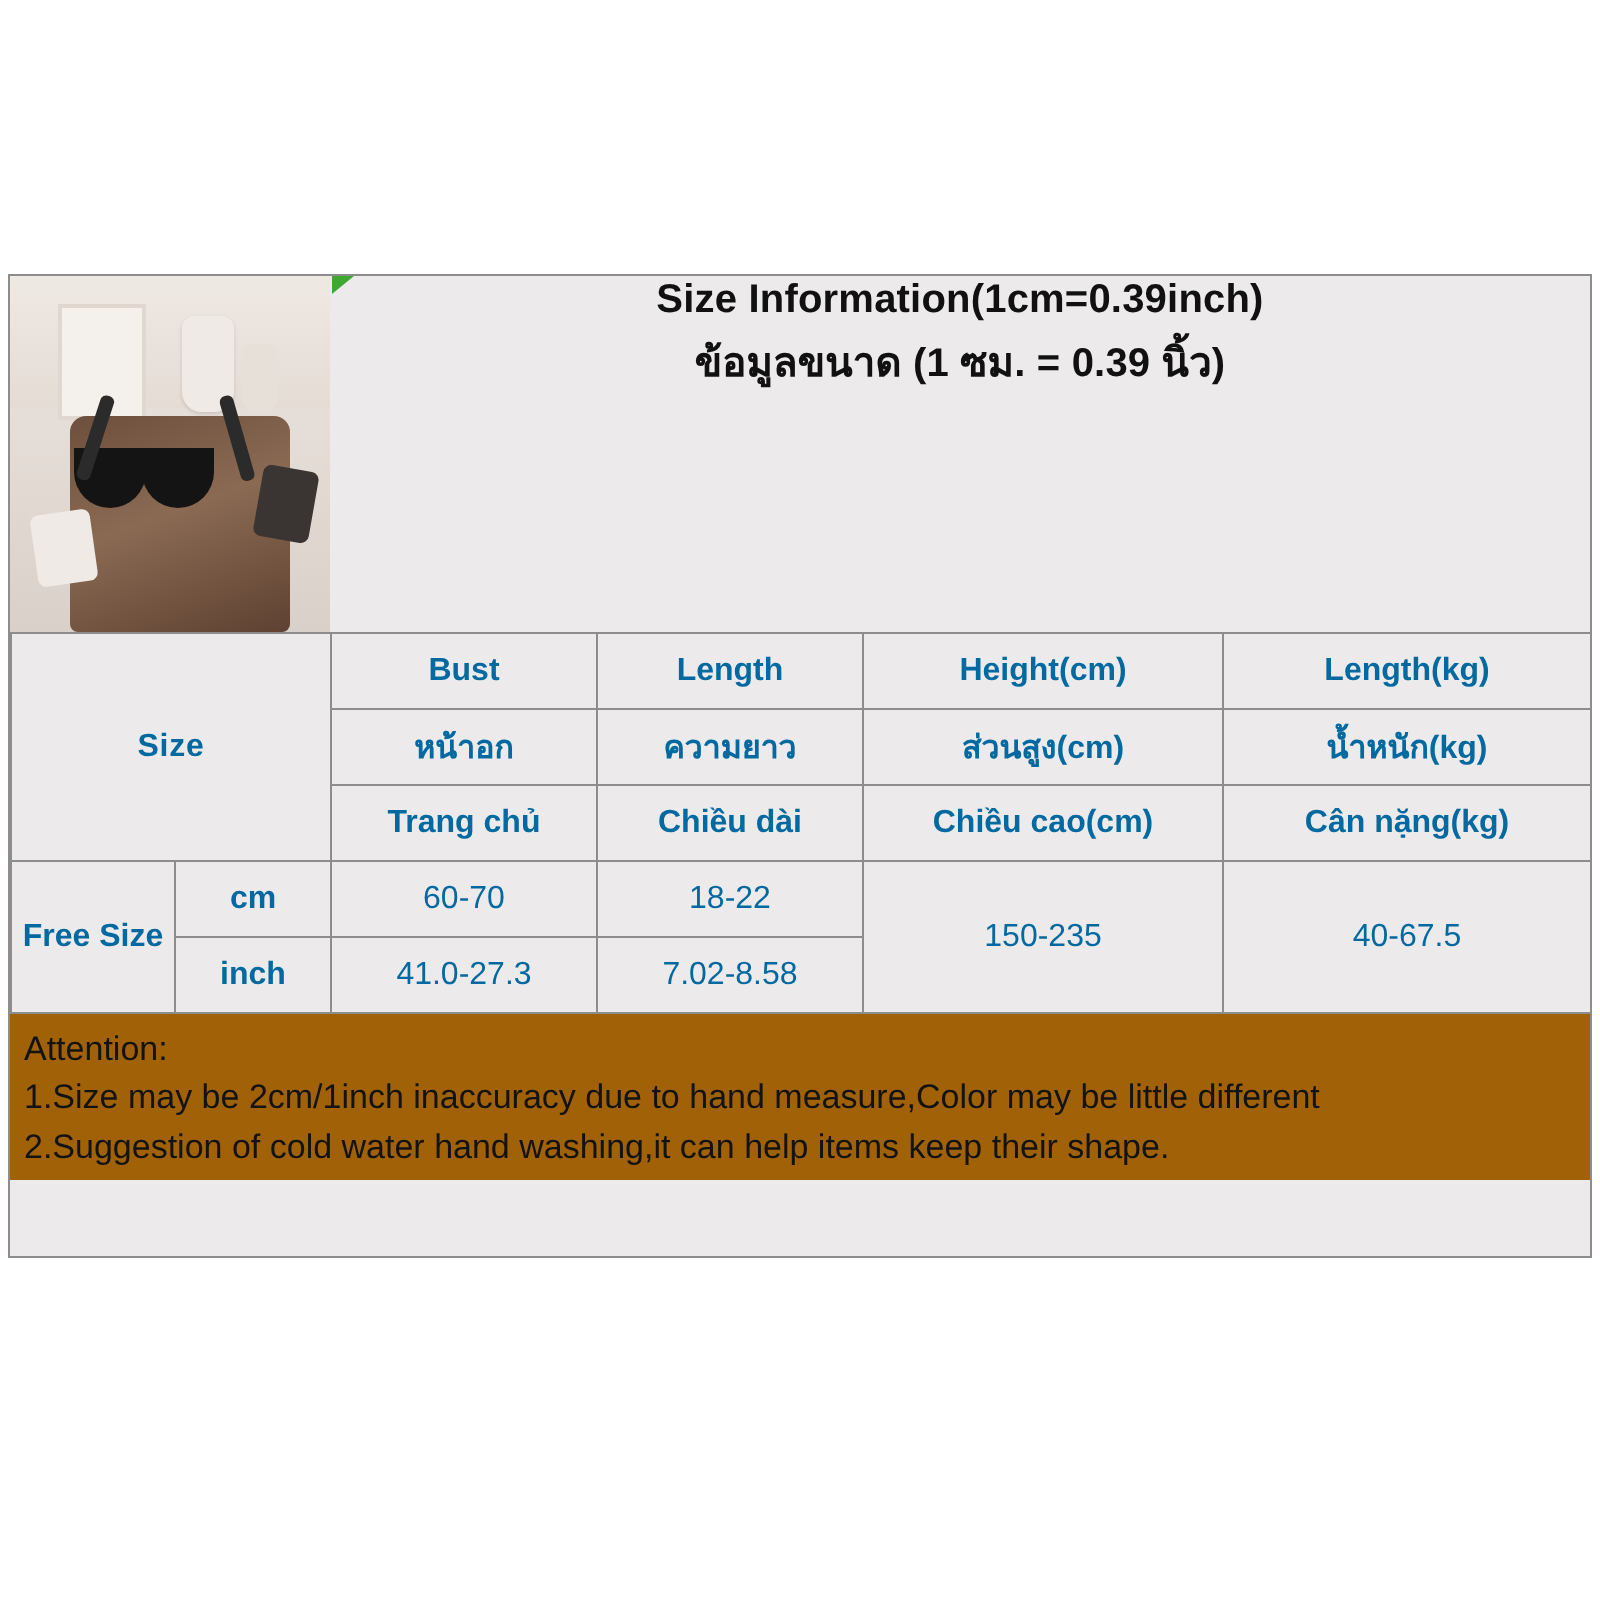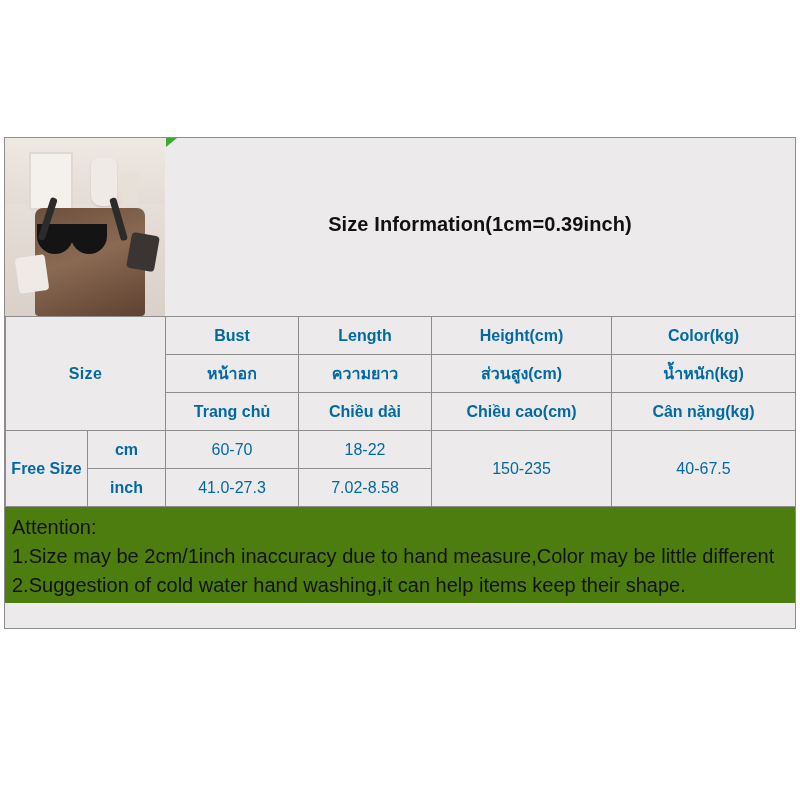--- a/index.html
+++ b/index.html
@@ -31,21 +31,21 @@
     background: #eceaea;
     border: 1px solid #8d8d8d;
     box-sizing: border-box;
     overflow: hidden;
   }
   
   .header-band {
     position: relative;
     height: 178px;
     display: flex;
-    align-items: center;
+    align-items: flex-start;
   }
   .photo {
     width: 160px;
     min-width: 160px;
     height: 178px;
     position: relative;
     background: #ded7d2;
     overflow: hidden;
   }
   .photo .bg-top {
@@ -186,24 +186,24 @@
   }
   .col-a { width: 82px; }
   .col-b { width: 78px; }
   .col-c { width: 133px; }
   .col-d { width: 133px; }
   .col-e { width: 180px; }
   .col-f { width: 184px; }
   
   .attention {
     padding: 6px 7px 4px 7px;
-    font-size: 20px;
+    font-size: 17px;
     line-height: 1.44;
     color: #131313;
-    background: #4d7c0f;
+    background: #a16207;
   }
   .attention div { white-space: nowrap; }
 </style>
 </head>
 <body>
 
 <div class="page">
   <div class="chart">
 
     <div class="header-band">
@@ -218,39 +218,40 @@
         <div class="cup-a"></div>
         <div class="cup-b"></div>
         <div class="strap-a"></div>
         <div class="strap-b"></div>
         <div class="white-tag"></div>
         <div class="dark-obj"></div>
       </div>
       <div class="green-mark"></div>
       <div class="title-block">
         <div class="title-line">Size Information(1cm=0.39inch)</div>
+        <div class="title-line">ข้อมูลขนาด (1 ซม. = 0.39 นิ้ว)</div>
       </div>
     </div>
 
     <table class="sizetable">
       <colgroup>
         <col class="col-a">
           <col class="col-b">
           <col class="col-c">
           <col class="col-d">
           <col class="col-e">
           <col class="col-f">
       </colgroup>
       <tbody>
         <tr>
           <td class="sizecell" rowspan="3" colspan="2">Size</td>
           <td class="hdr">Bust</td>
           <td class="hdr">Length</td>
           <td class="hdr">Height(cm)</td>
-          <td class="hdr">Color(kg)</td>
+          <td class="hdr">Length(kg)</td>
         </tr>
         <tr>
           <td class="hdr">หน้าอก</td>
           <td class="hdr">ความยาว</td>
           <td class="hdr">ส่วนสูง(cm)</td>
           <td class="hdr">น้ำหนัก(kg)</td>
         </tr>
         <tr>
           <td class="hdr">Trang chủ</td>
           <td class="hdr">Chiều dài</td>

